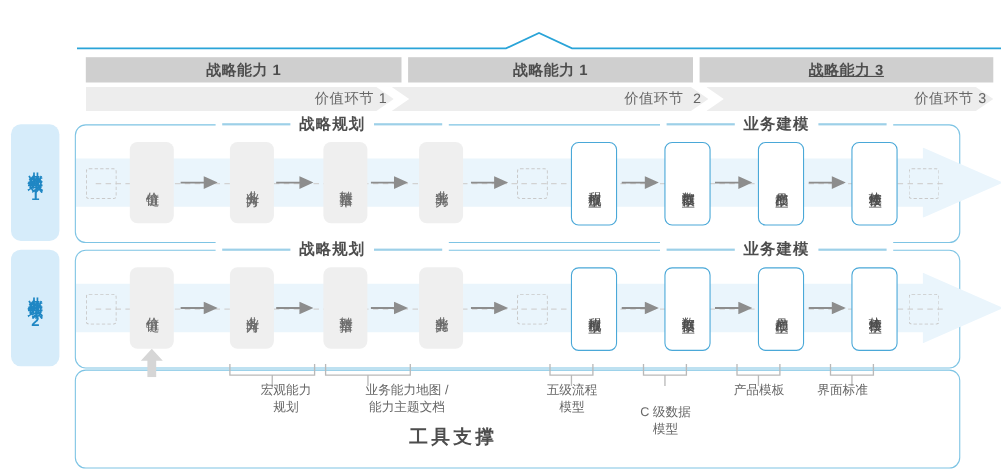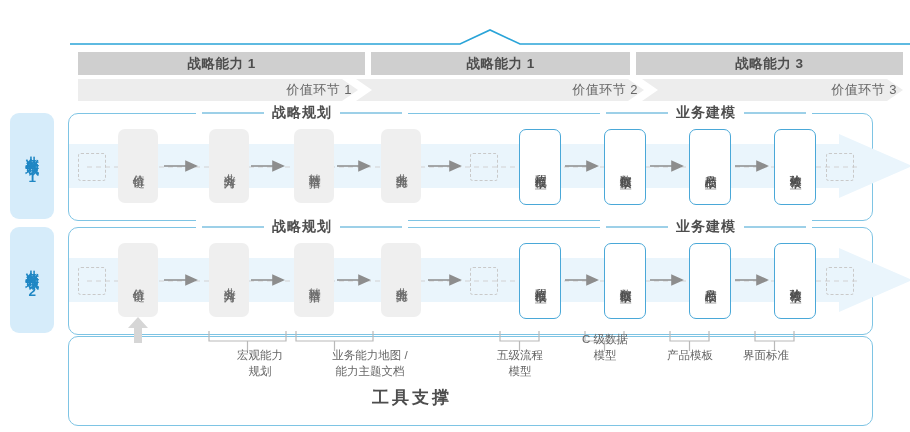--- a/index.html
+++ b/index.html
@@ -27,31 +27,31 @@
 
   
   .cap-row{position:absolute;left:78px;top:52px;width:825px;height:23px;display:flex;gap:6px;}
   .cap-cell{
     background:#cfcfcf;color:#4d4d4d;font-size:13.5px;font-weight:bold;
     display:flex;align-items:center;justify-content:center;
     height:23px;letter-spacing:.5px;
   }
   .cap-cell.c1{width:300px;}
   .cap-cell.c2{width:270px;}
-  .cap-cell.c3{width:279px;}
+  .cap-cell.c3{width:279px;text-decoration:underline;}
 
   
   .val-row{position:absolute;left:78px;top:79px;width:825px;height:22px;}
   .val-cell{
     position:absolute;top:0;height:22px;background:#ededed;color:#666;
     font-size:13px;display:flex;align-items:center;justify-content:flex-end;
     letter-spacing:.5px;
   }
   .val-cell.v1{left:0;width:280px;clip-path:polygon(0 0, calc(100% - 16px) 0, 100% 50%, calc(100% - 16px) 100%, 0 100%);}
-  .val-cell.v2{left:278px;width:288px;clip-path:polygon(0 0, calc(100% - 16px) 0, 100% 50%, calc(100% - 16px) 100%, 0 100%, 16px 50%);}
+  .val-cell.v2{left:278px;width:288px;clip-path:polygon(0 0, calc(100% - 16px) 0, 100% 50%, calc(100% - 16px) 100%, 0 100%, 16px 50%);font-family:Liberation Mono, monospace;}
   .val-cell.v3{left:564px;width:261px;clip-path:polygon(0 0, calc(100% - 16px) 0, 100% 50%, calc(100% - 16px) 100%, 0 100%, 16px 50%);}
   .val-label{transform:translateX(-6px);}
 
   
   .domain-tab{
     position:absolute;left:10px;width:44px;
     background:#d6ecfa;border-radius:9px;
     display:flex;align-items:center;justify-content:center;
   }
   .domain-tab .vtext{
@@ -326,20 +326,20 @@
     <path d="M12,0 L22,11 L16,11 L16,26 L8,26 L8,11 L2,11 Z" fill="#d6d6d6"></path>
   </svg>
 
 
   <div class="callout" style="left:200px;top:348px;width:120px;">宏观能力
 规划</div>
   <div class="callout" style="left:290px;top:348px;width:160px;">业务能力地图 /
 能力主题文档</div>
   <div class="callout" style="left:468px;top:348px;width:104px;">五级流程
 模型</div>
-  <div class="callout" style="left:553px;top:332px;width:104px;">C 级数据
+  <div class="callout" style="left:553px;top:368px;width:104px;">C 级数据
 模型</div>
   <div class="callout" style="left:638px;top:348px;width:104px;">产品模板</div>
   <div class="callout" style="left:714px;top:348px;width:104px;">界面标准</div>
 
   <div class="tool-title">工具支撑</div>
 
 </div>
 
 </body></html>

